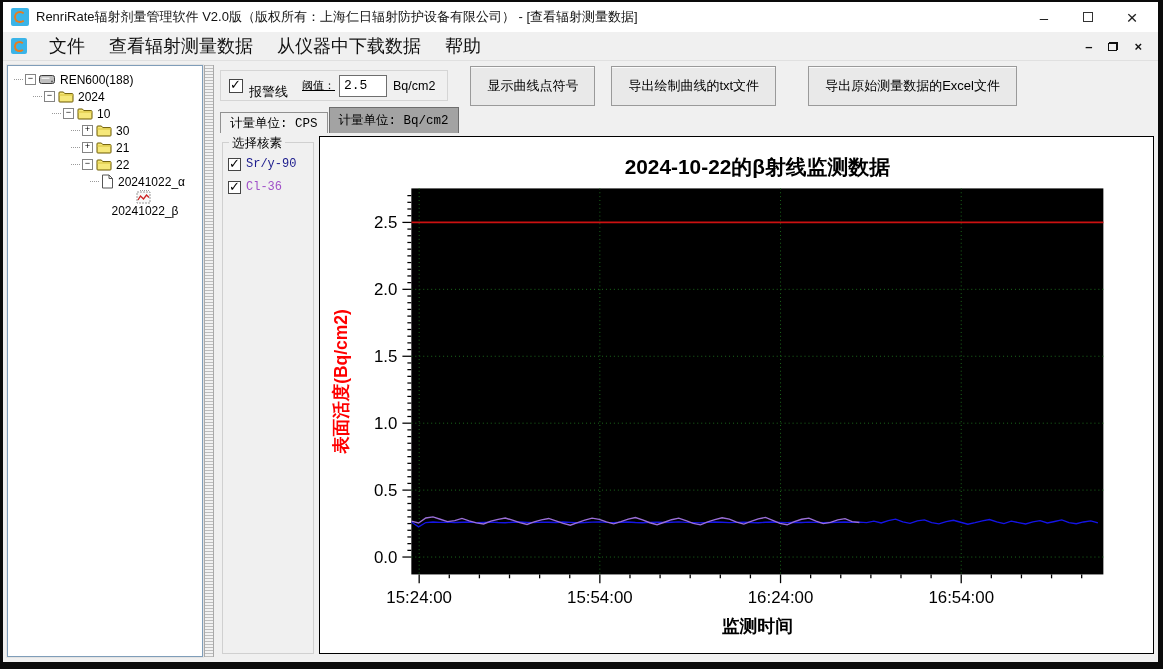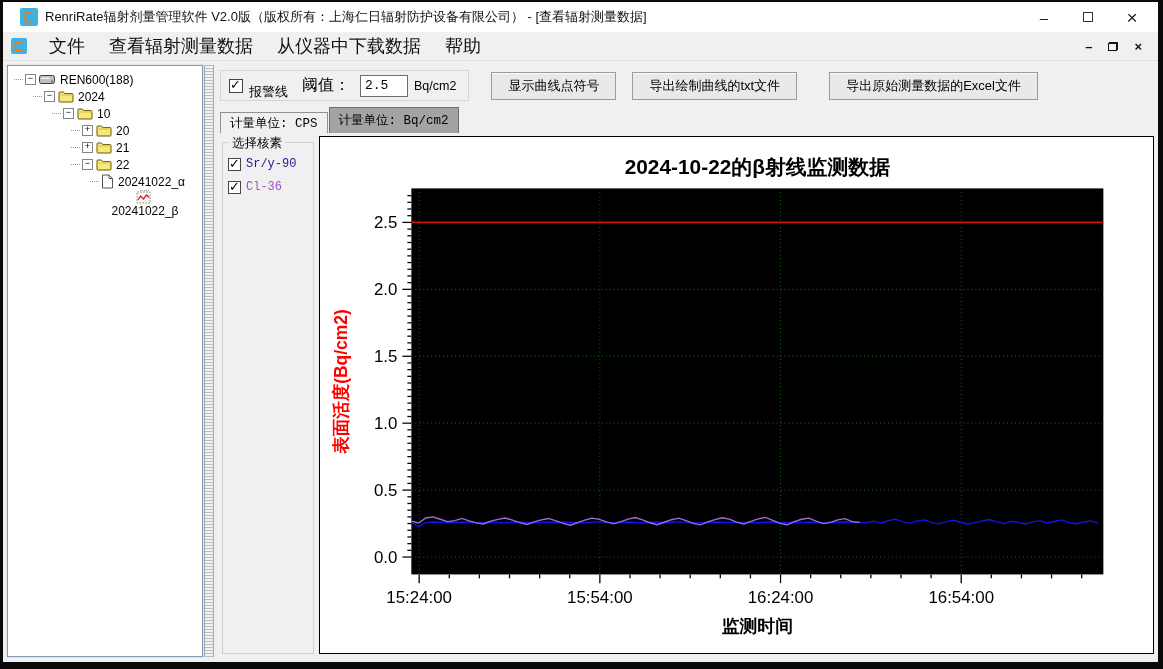--- a/index.html
+++ b/index.html
@@ -15,21 +15,21 @@
     border-top:2px solid #0a0a0a;
     border-left:3px solid #0a0a0a;
     border-right:5px solid #0a0a0a;
     border-bottom:7px solid #0a0a0a;
     display:flex; flex-direction:column;
   }
   
   .titlebar {
     height:30px; background:#ffffff;
     display:flex; align-items:center;
-    padding:0 4px 0 17px; flex:none;
+    padding:0 4px 0 8px; flex:none;
   }
   .app-icon {
     width:18px; height:18px; background:#3ab4e8; border-radius:2px;
     position:relative; flex:none; margin-right:7px;
   }
   .app-icon::before {
     content:""; position:absolute; top:3px; left:3px;
     width:8px; height:8px; border:2px solid #e87c1e;
     border-right-color:transparent; border-radius:50%;
   }
@@ -87,28 +87,28 @@
     padding:4px 12px 4px 8px; height:31px; background:#f0f0f0;
   }
   .checkbox {
     width:14px; height:14px; border:1px solid #454545; background:#fff;
     position:relative; flex:none;
   }
   .checkbox .check {
     position:absolute; top:-3px; left:0px; font-size:13px; color:#000; line-height:1.2;
   }
   .alarm-label { font-size:13px; margin:12px 14px 0 6px; }
-  .threshold-label { font-size:16px; margin-right:10px; }
+  .threshold-label { font-size:11px; margin-right:4px;text-decoration:underline; }
   .threshold-input {
     width:48px; height:22px; border:1px solid #6e6e6e; background:#fff;
     font-size:13px; padding:1px 4px; font-family:"Liberation Mono", monospace;
   }
   .threshold-unit { font-size:12.5px; margin-left:6px; font-family:Liberation Sans, sans-serif; }
   .toolbar-btn {
-    height:28px; background:#e9e9e9; border:1px solid #9a9a9a;
+    height:40px; background:#e9e9e9; border:1px solid #9a9a9a;
     box-shadow:inset 0 1px 0 #fbfbfb; font-size:13px; padding:0 16px;
     font-family:"Liberation Sans", sans-serif; color:#000;
   }
   .btn-1 { margin-left:22px; }
   .btn-2 { margin-left:16px; }
   .btn-3 { margin-left:32px; }
   
   .tab-strip { height:27px; flex:none; display:flex; align-items:flex-end; margin-top:2px; }
   .tab {
     padding:3px 9px; font-size:12.5px; color:#000;
@@ -202,21 +202,21 @@
         </div>
         <div class="tree-row" style="padding-left: 61px;">
           <span class="tree-connector"></span>
           <span class="expander">+</span>
           <span class="tree-icon">
             <svg width="16" height="13" viewBox="0 0 16 13">
               <path d="M1 4 L1 2.8 C1 2.2 1.3 2 1.8 2 L5.4 2 L6.8 3.6 L14.2 3.6 C14.8 3.6 15 3.9 15 4.5 L15 11.2 C15 11.8 14.7 12 14.2 12 L1.8 12 C1.3 12 1 11.8 1 11.2 Z" fill="#f6e87a" stroke="#6b5900"></path>
               <path d="M1 5 L15 5" stroke="#d8c23c" fill="none"></path>
             </svg>
           </span>
-          <span>20</span>
+          <span>30</span>
         </div>
         <div class="tree-row" style="padding-left: 61px;">
           <span class="tree-connector"></span>
           <span class="expander">+</span>
           <span class="tree-icon">
             <svg width="16" height="13" viewBox="0 0 16 13">
               <path d="M1 4 L1 2.8 C1 2.2 1.3 2 1.8 2 L5.4 2 L6.8 3.6 L14.2 3.6 C14.8 3.6 15 3.9 15 4.5 L15 11.2 C15 11.8 14.7 12 14.2 12 L1.8 12 C1.3 12 1 11.8 1 11.2 Z" fill="#f6e87a" stroke="#6b5900"></path>
               <path d="M1 5 L15 5" stroke="#d8c23c" fill="none"></path>
             </svg>
           </span>

